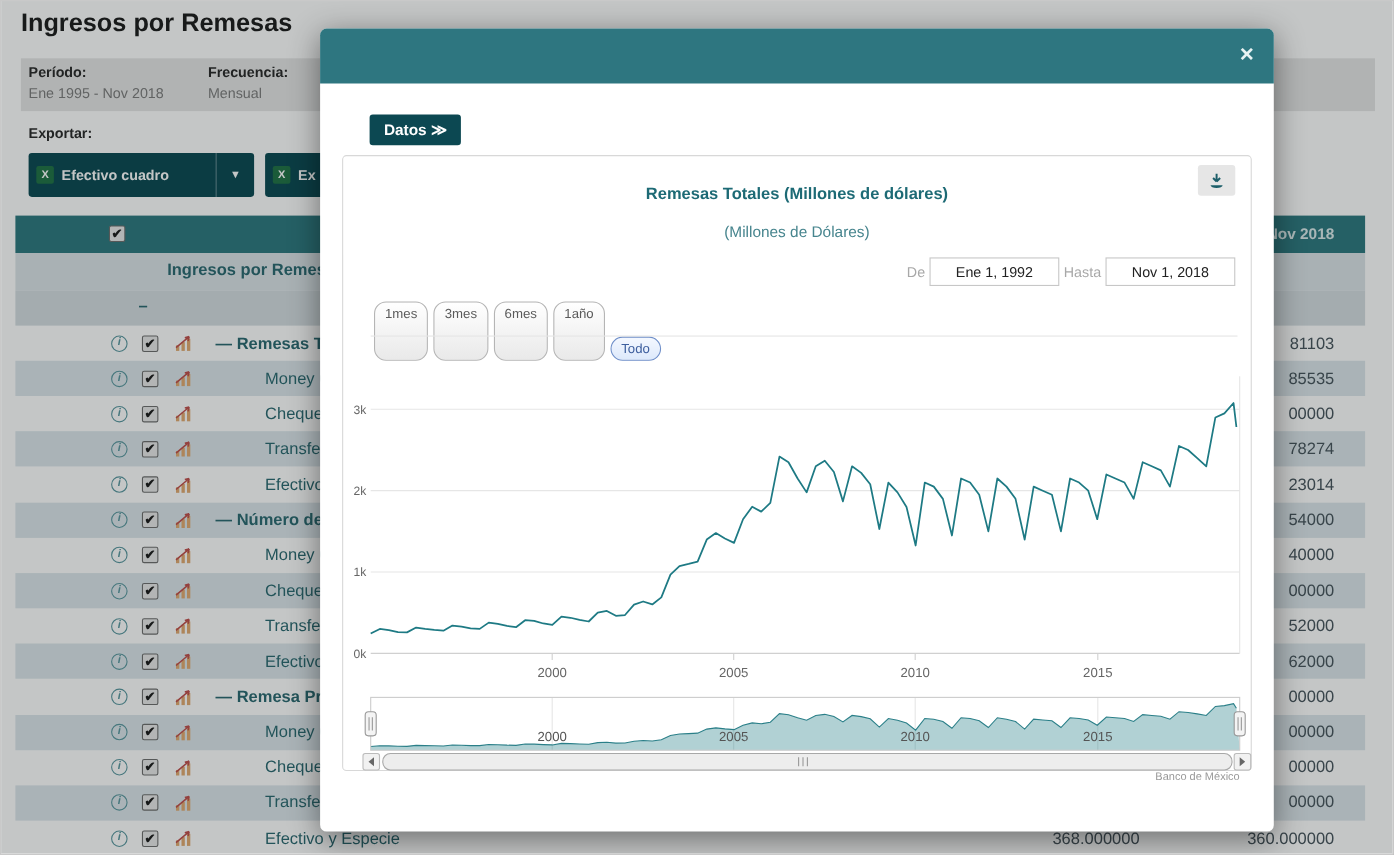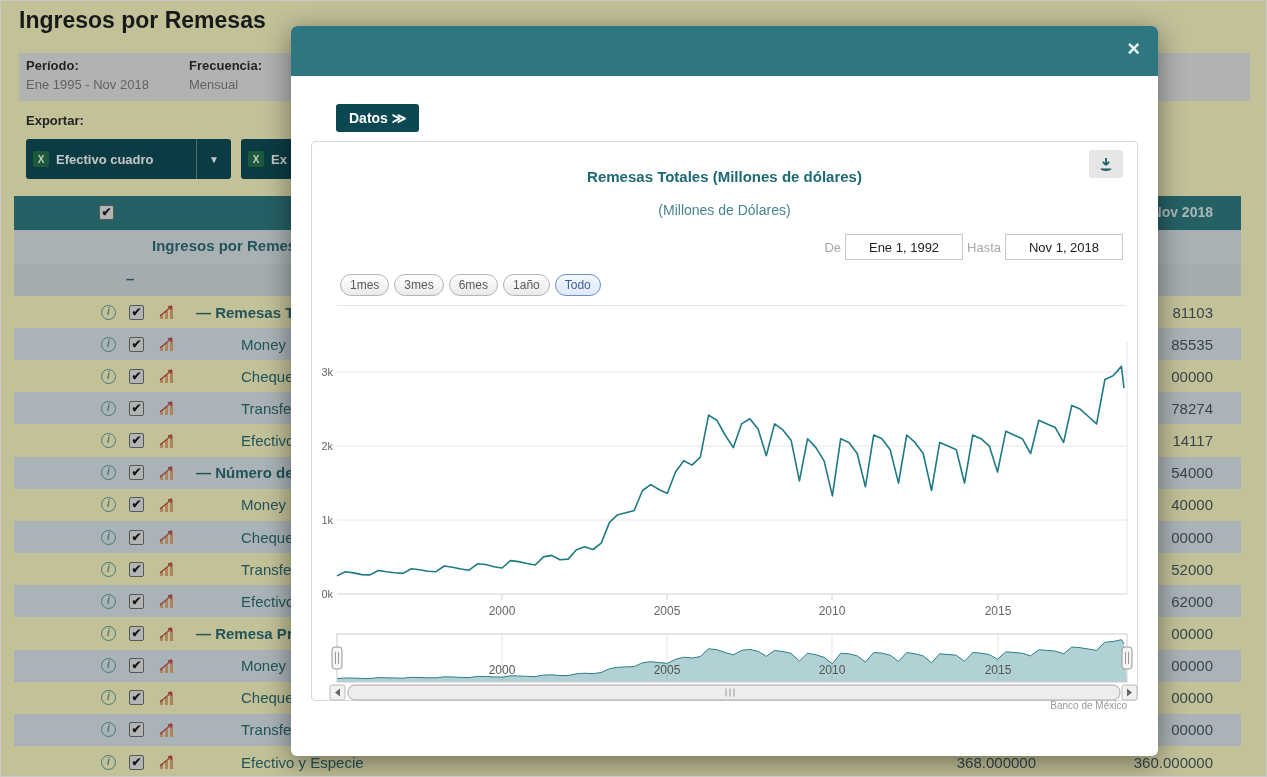--- a/index.html
+++ b/index.html
@@ -1,18 +1,18 @@
 <!DOCTYPE html>
 <html><head>
 <meta charset="utf-8">
 <style>
   * { margin:0; padding:0; box-sizing:border-box; }
   html,body { background:#888; }
   body { font-family:"Liberation Sans", sans-serif; }
-  #stage { position:relative; width:1267px; height:777px; background:#fef9c3;
+  #stage { position:relative; width:1267px; height:777px; background:#ffffff;
            overflow:hidden; border:1px solid #c9c9c9; margin:0 auto; }
 
   
   .page-title { position:absolute; left:18px; top:6px; font-size:23px; font-weight:bold; color:#1e1e1e; }
   .info-band  { position:absolute; left:18px; top:52px; width:1231px; height:48px; background:#e7e7e7; }
   .info-label { position:absolute; top:5px; font-size:13px; font-weight:bold; color:#2b2b2b;text-align:center; }
   .info-value { position:absolute; top:24px; font-size:13px; color:#7d7d7d; }
   .export-label { position:absolute; left:25px; top:112px; font-size:13px; font-weight:bold; color:#2b2b2b; }
   .tealbtn { position:absolute; top:138px; height:40px; background:#0d4a54; color:#fff;
              display:flex; align-items:center; border-radius:3px; font-size:13px; font-weight:bold; }
@@ -62,21 +62,21 @@
   .c-title { position:absolute; top:26px; width:100%; text-align:center; font-size:15px;
              font-weight:bold; color:#1d6a75; }
   .c-sub   { position:absolute; top:60px; width:100%; text-align:center; font-size:14px; color:#47858e; }
   .date-row { position:absolute; right:14px; top:92px; display:flex; align-items:center; gap:4px; }
   .date-lbl { font-size:13px; color:#a8a8a8; }
   .date-box { width:118px; height:26px; border:1px solid #c7c7c7; font-size:13px; color:#222;
               display:flex; align-items:center; justify-content:center; background:#fff; }
   .pills { position:absolute; left:28px; top:132px; display:flex; gap:5px; }
   .pill { font-size:12px; color:#5a5a5a; border:1px solid #b5b5b5; border-radius:11px; padding:3px 9px;
           background:linear-gradient(#ffffff,#e9e9e9); }
-  .pill.sel { border-color:#6f8fc9; color:#3e5f9e; background:linear-gradient(#f4f8ff,#dde9fb); }
+  .pill.sel { border-color:#6f8fc9; color:#3e5f9e; background:linear-gradient(#f4f8ff,#dde9fb);margin-top:32px; }
   .sep { position:absolute; left:25px; right:12px; top:163px; border-top:1px solid #e5e5e5; }
   #chart-svg { position:absolute; left:0; top:0; }
   .gl { stroke:#e6e6e6; stroke-width:1; }
   .axisl { stroke:#d0d0d0; stroke-width:1; }
   .ytick { font-size:11px; fill:#666; }
   .xtick { font-size:12px; fill:#666; }
   .navy  { font-size:12px; fill:#555; }
   .credit { font-size:10px; fill:#999; }
 </style>
 </head>
@@ -175,21 +175,21 @@
       <span class="info-ico">i</span>
       <span class="checkbox row-check">✔</span>
       <svg class="row-chart" viewBox="0 0 17 16">
         <rect x="1" y="10" width="3" height="5" fill="#e2aa72"></rect>
         <rect x="6" y="7" width="3" height="8" fill="#e2aa72"></rect>
         <rect x="11" y="4" width="3" height="11" fill="#e2aa72"></rect>
         <path d="M1 12 L13 2 M13 2 l-4 1 M13 2 l-1 4" stroke="#c0504d" stroke-width="1.4" fill="none"></path>
       </svg>
       <span class="row-label child">Efectivo y Especie</span>
 
-      <span class="row-value">14117</span>
+      <span class="row-value">23014</span>
     </div>
       <div class="t-row alt" style="top: 160.75px;">
       <span class="info-ico">i</span>
       <span class="checkbox row-check">✔</span>
       <svg class="row-chart" viewBox="0 0 17 16">
         <rect x="1" y="10" width="3" height="5" fill="#e2aa72"></rect>
         <rect x="6" y="7" width="3" height="8" fill="#e2aa72"></rect>
         <rect x="11" y="4" width="3" height="11" fill="#e2aa72"></rect>
         <path d="M1 12 L13 2 M13 2 l-4 1 M13 2 l-1 4" stroke="#c0504d" stroke-width="1.4" fill="none"></path>
       </svg>

